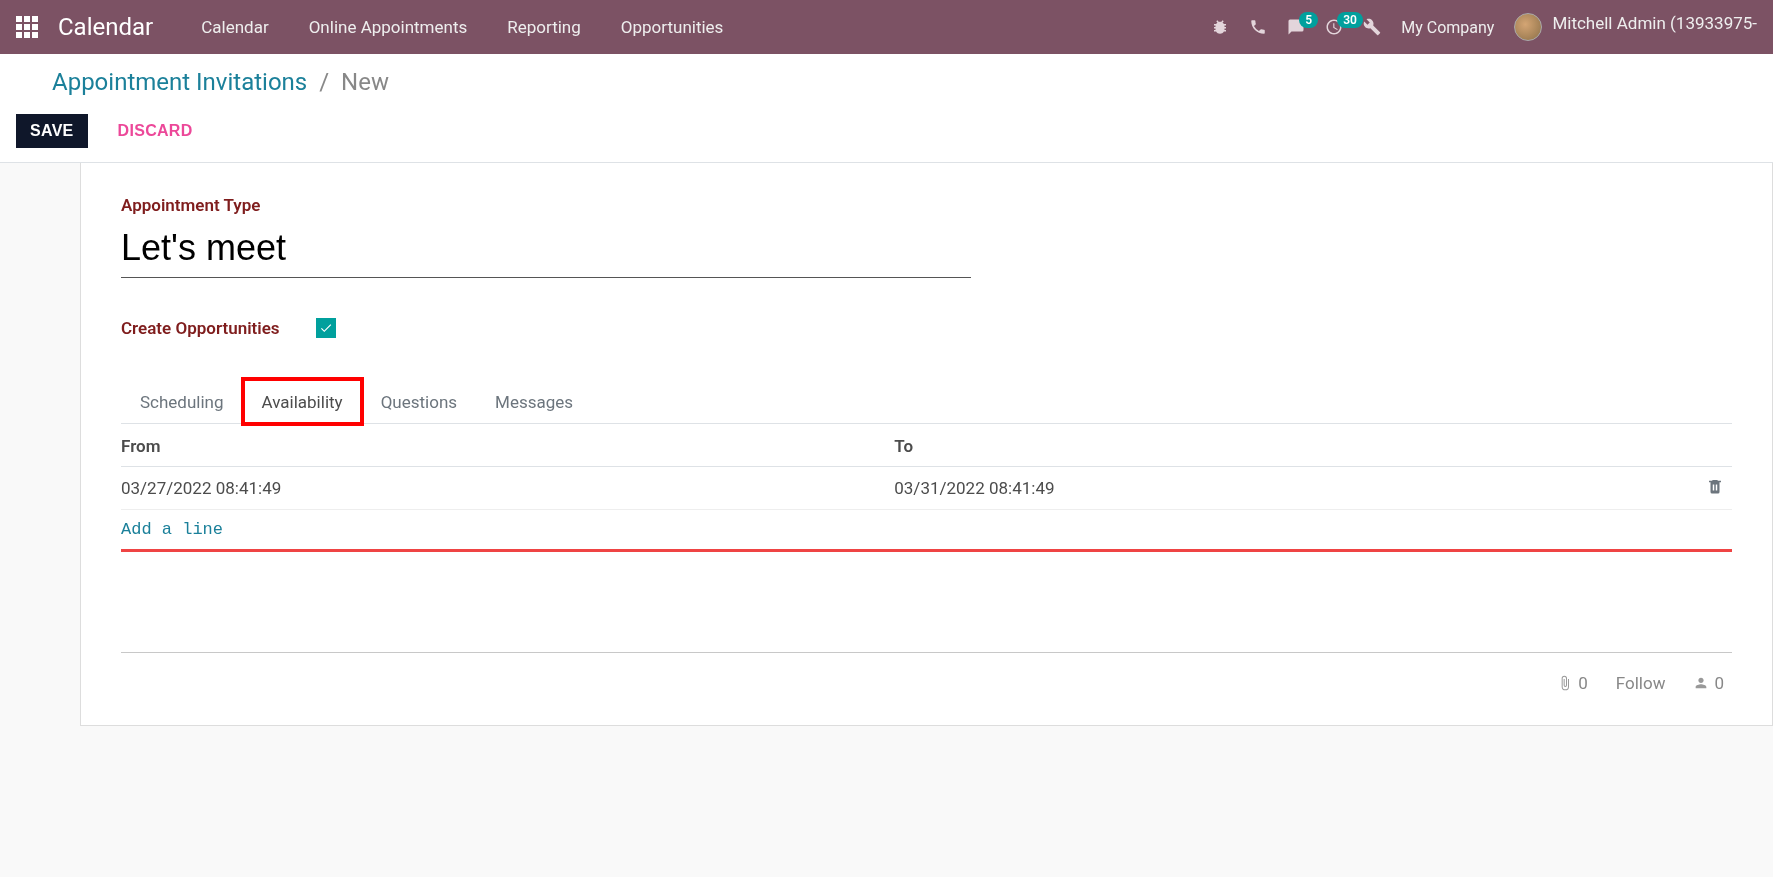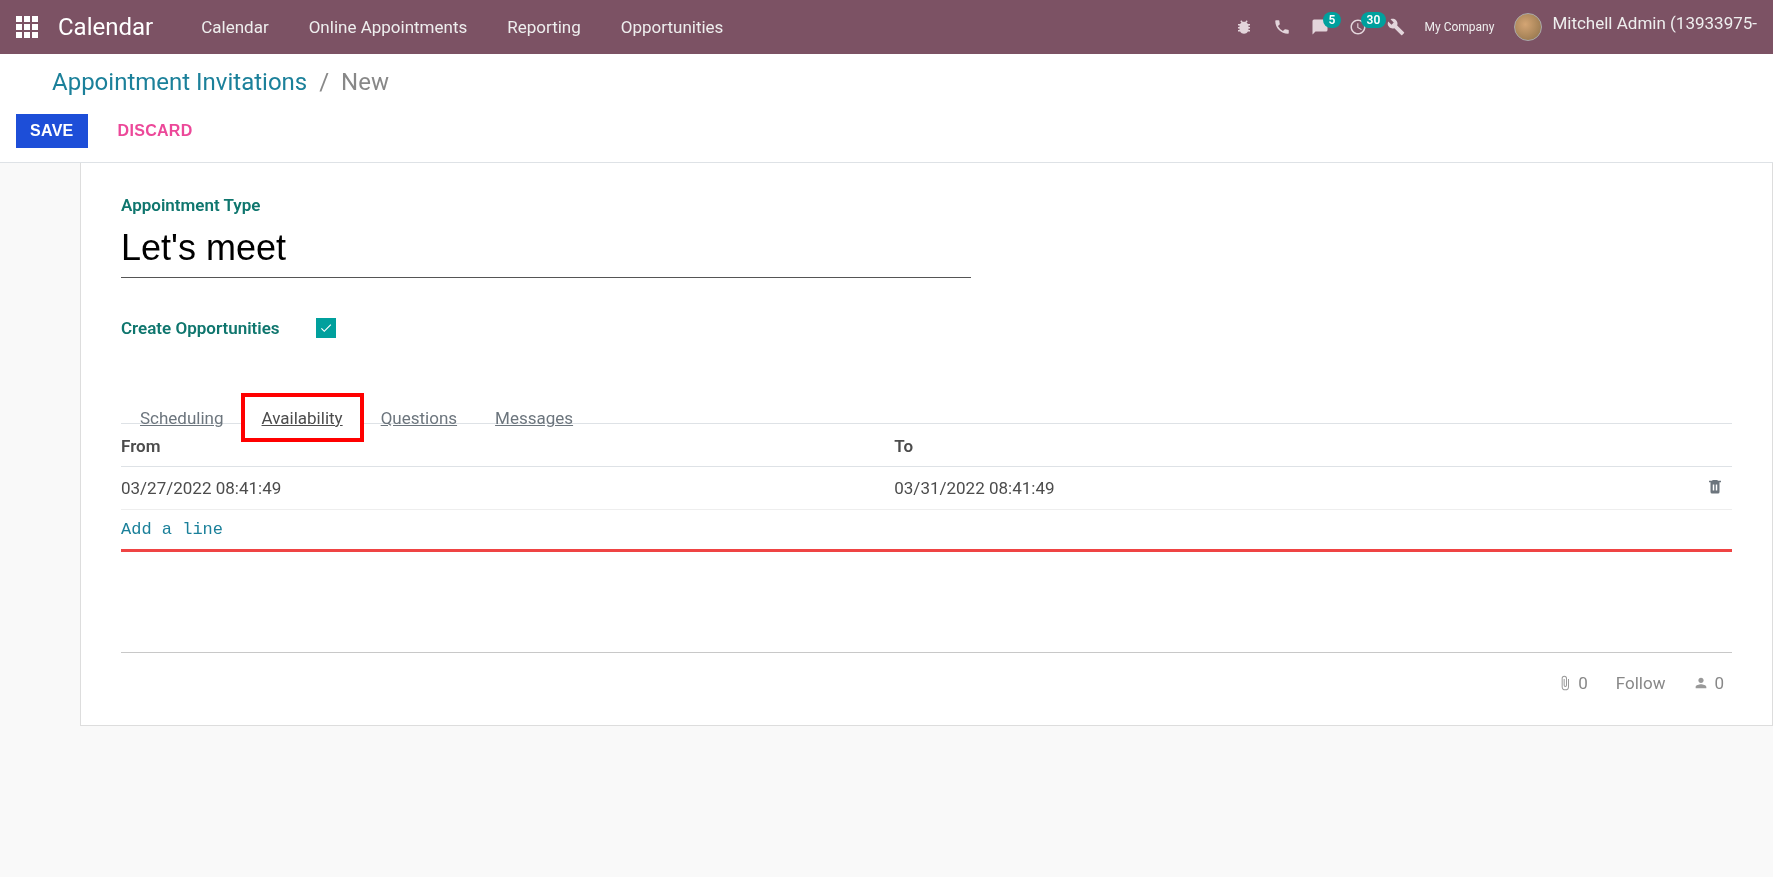--- a/index.html
+++ b/index.html
@@ -9,48 +9,48 @@
 .topnav { background: #7c5264; height: 54px; display: flex; align-items: center; padding: 0 16px; color: #fff; gap: 8px; }
 .apps-grid { display: grid; grid-template-columns: repeat(3, 6px); grid-template-rows: repeat(3, 6px); gap: 2px; margin-right: 12px; cursor: pointer; }
 .apps-grid span { background: #fff; width: 6px; height: 6px; }
 .app-title { font-size: 24px; font-weight: 400; margin-right: 40px; }
 .nav-links { display: flex; gap: 40px; }
 .nav-link { color: #eee; font-size: 17px; cursor: pointer; }
 .nav-right { margin-left: auto; display: flex; align-items: center; gap: 20px; }
 .nav-icon { color: #e3d5db; cursor: pointer; position: relative; display: flex; align-items: center; }
 .nav-icon svg { width: 18px; height: 18px; fill: #e3d5db; }
 .badge { position: absolute; top: -6px; left: 12px; background: #00a09d; color: #fff; border-radius: 10px; font-size: 12px; padding: 1px 6px; font-weight: 600; }
-.company-name { font-size: 12px; color: #eee; }
+.company-name { font-size: 16px; color: #eee; }
 .user-block { display: flex; align-items: flex-start; gap: 10px; }
 .avatar { width: 28px; height: 28px; border-radius: 50%; background: radial-gradient(circle at 40% 40%, #d4a574, #8b6f47); border: 1px solid #aaa; }
 .username { font-size: 17px; color: #eee; }
 
 
 .control-bar { background: #fff; padding: 14px 16px 0 16px; border-bottom: 1px solid #dee2e6; }
 .breadcrumb { font-size: 24px; margin-bottom: 18px; margin-left: 36px; }
 .breadcrumb .link-part { color: #1b809a; cursor: pointer; }
 .breadcrumb .sep { color: #888; margin: 0 6px; }
 .breadcrumb .current { color: #888; }
 .btn-row { display: flex; gap: 16px; padding-bottom: 14px; }
 .btn { font-size: 16px; font-weight: 600; padding: 8px 14px; border: none; cursor: pointer; letter-spacing: 0.3px; }
-.btn-save { background: #1d4ed8; color: #fff; }
+.btn-save { background: #0f172a; color: #fff; }
 .btn-discard { background: transparent; color: #ec4899; }
 
 
 .content-wrap { padding: 0 0 0 80px; }
 .form-sheet { background: #fff; border: 1px solid #ddd; border-top: none; padding: 32px 40px 24px 40px; max-width: 1700px; }
-.field-label { font-size: 17px; font-weight: 600; color: #0f766e; margin-bottom: 8px; }
+.field-label { font-size: 17px; font-weight: 600; color: #7f1d1d; margin-bottom: 8px; }
 .title-input { width: 850px; border: none; border-bottom: 1px solid #555; font-size: 36px; padding: 4px 0 8px 0; outline: none; background: transparent; }
 .row-checkbox { display: flex; align-items: center; gap: 36px; margin-top: 40px; }
 .checkbox { width: 20px; height: 20px; background: #00a09d; display: flex; align-items: center; justify-content: center; cursor: pointer; }
 .checkbox svg { width: 14px; height: 14px; fill: #fff; }
 
 
 .tabs { display: flex; margin-top: 40px; border-bottom: 1px solid #dee2e6; }
-.tab { padding: 12px 18px; font-size: 17px; color: #6c757d; cursor: pointer; border: 1px solid transparent; border-bottom: none; position: relative; top: 17px; text-decoration: underline; }
+.tab { padding: 12px 18px; font-size: 17px; color: #6c757d; cursor: pointer; border: 1px solid transparent; border-bottom: none; position: relative; top: 1px; }
 .tab.active { color: #4c4c4c; border-color: #dee2e6; background: #fff; }
 .tab.highlighted { outline: 4px solid #ff0000; outline-offset: -2px; }
 
 
 .tbl { width: 100%; border-collapse: collapse; }
 .tbl th { text-align: left; font-size: 17px; font-weight: 600; padding: 12px 8px 10px 0; border-bottom: 1px solid #dee2e6; }
 .tbl td { padding: 10px 8px 10px 0; font-size: 17px; border-bottom: 1px solid #eee; vertical-align: middle; }
 .tbl tr.bottom-border td { border-bottom: 3px solid #ef4444; font-family: Liberation Mono, monospace; }
 .col-from { width: 48%; }
 .col-to { width: 48%; }

